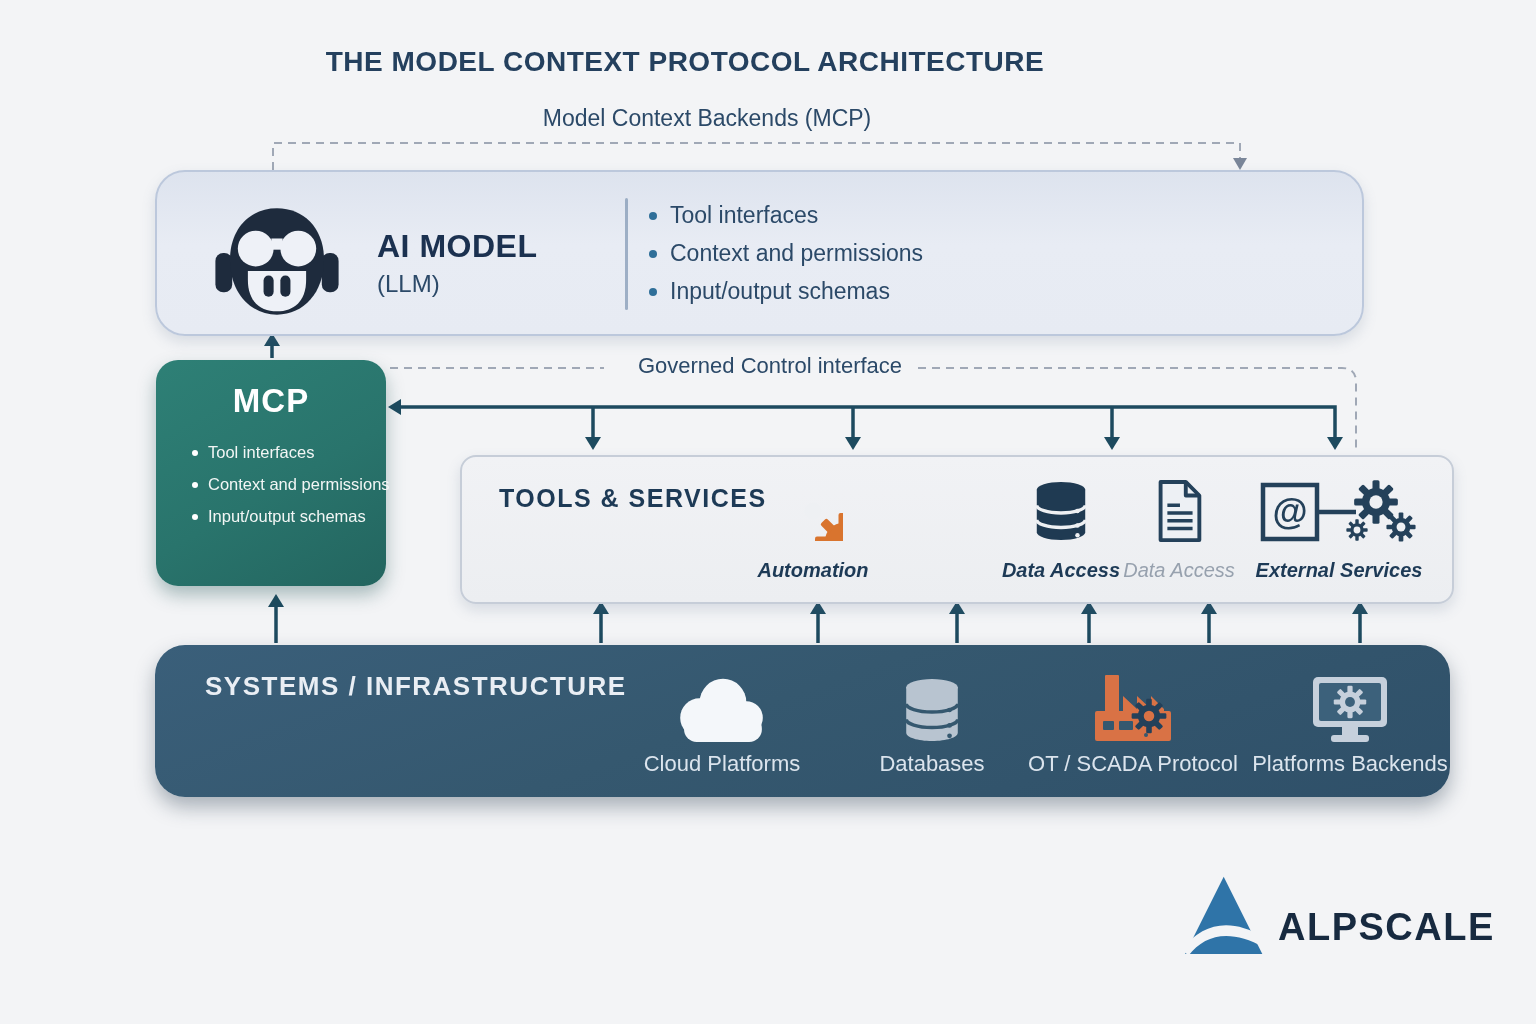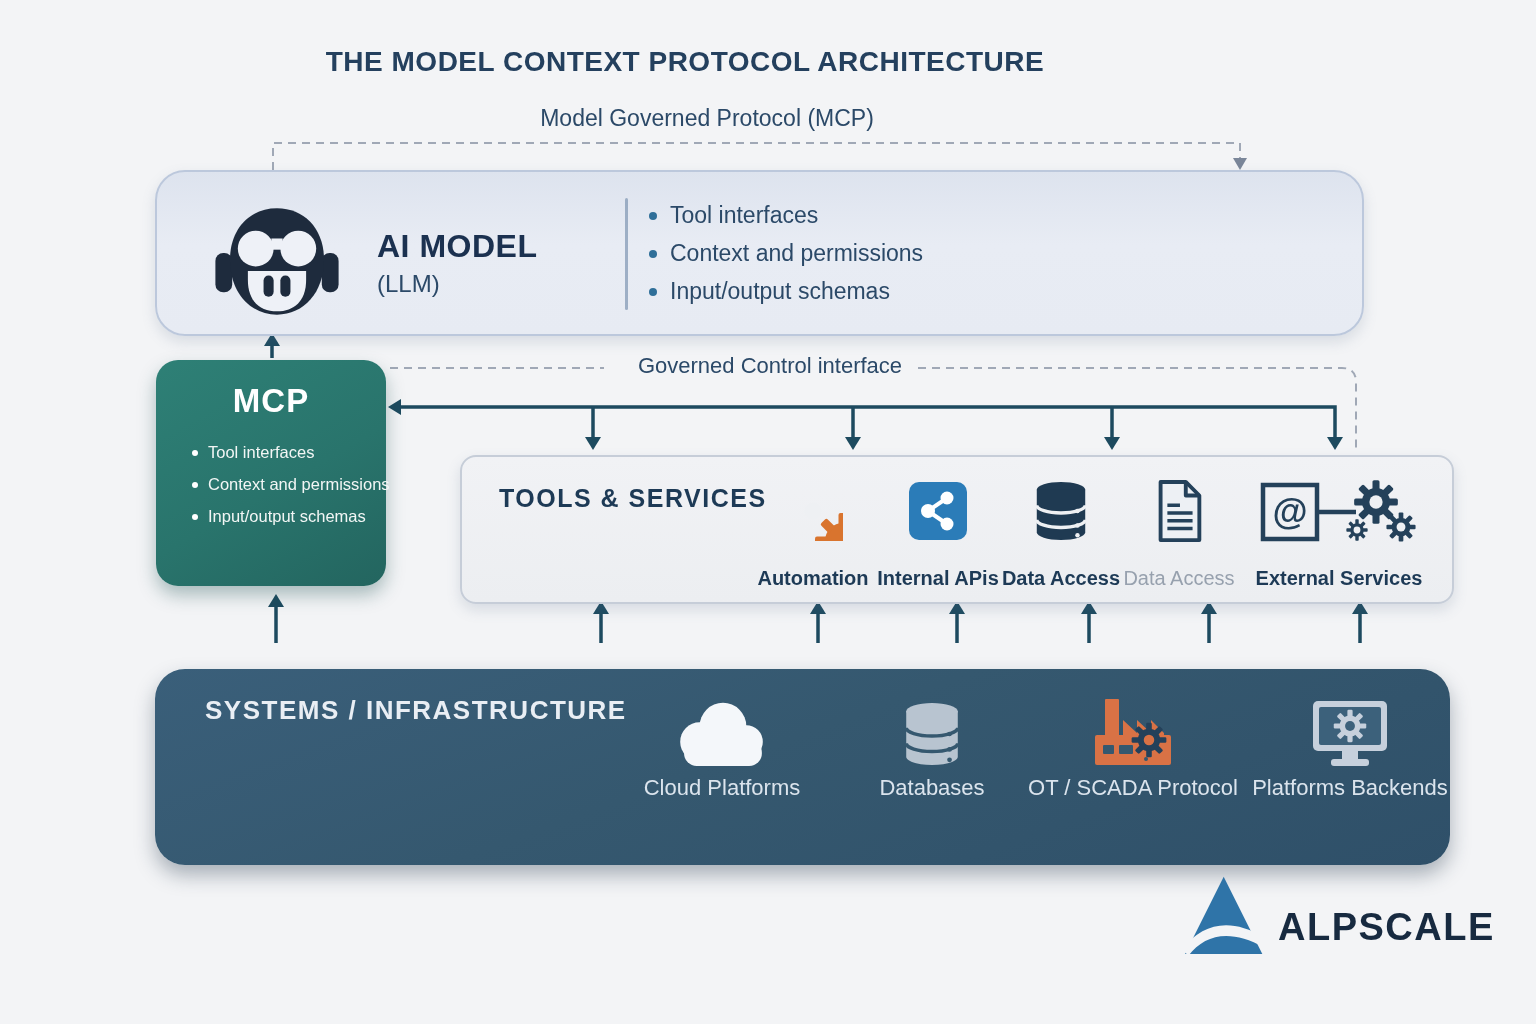--- a/index.html
+++ b/index.html
@@ -57,29 +57,29 @@
   
   .tools-box{
     position:absolute;left:460px;top:455px;width:990px;height:145px;
     background:linear-gradient(180deg,#f1f2f5 0%,#eceef1 100%);
     border:2px solid #c6cdd8;border-radius:16px;
     box-shadow:0 6px 14px rgba(90,110,140,.18);
   }
   .tools-title{position:absolute;left:37px;top:27px;font-size:25px;font-weight:700;letter-spacing:1.5px;color:#1d3a56;}
   .tool-item{position:absolute;top:20px;display:flex;flex-direction:column;align-items:center;}
   .tool-icon{height:68px;display:flex;align-items:center;justify-content:center;}
-  .tool-label{margin-top:22px;font-size:20px;font-weight:700;color:#1d3a56;white-space:nowrap;}
+  .tool-label{margin-top:14px;font-size:20px;font-weight:700;color:#1d3a56;white-space:nowrap;font-style:italic;}
   .tool-label.muted{color:#97a1ae;font-weight:400;}
   .tool-label.medium{font-weight:600;}
 
   
   .systems-box{
-    position:absolute;left:155px;top:645px;width:1295px;height:196px;
+    position:absolute;left:155px;top:645px;width:1295px;height:152px;
     background:linear-gradient(160deg,#3a5f7a 0%,#35586f 45%,#2f5069 100%);
-    border-radius:30px;box-shadow:0 10px 20px rgba(30,50,70,.35);margin-top:24px;
+    border-radius:30px;box-shadow:0 10px 20px rgba(30,50,70,.35);
   }
   .systems-title{position:absolute;left:50px;top:26px;font-size:26px;font-weight:700;letter-spacing:1.5px;color:#e9eef4;white-space:nowrap;}
   .sys-item{position:absolute;top:24px;display:flex;flex-direction:column;align-items:center;}
   .sys-icon{height:74px;display:flex;align-items:flex-end;justify-content:center;}
   .sys-label{margin-top:8px;font-size:22px;font-weight:400;color:#dbe4ed;white-space:nowrap;}
 
   
   .logo{position:absolute;left:1180px;top:874px;display:flex;align-items:center;}
   .logo-text{margin-left:14px;margin-top:20px;font-size:38px;font-weight:800;letter-spacing:1.5px;color:#172a40;}
 
@@ -141,21 +141,21 @@
       <polygon points="601,601 593,614 609,614"></polygon>
       <polygon points="818,601 810,614 826,614"></polygon>
       <polygon points="957,601 949,614 965,614"></polygon>
       <polygon points="1089,601 1081,614 1097,614"></polygon>
       <polygon points="1209,601 1201,614 1217,614"></polygon>
       <polygon points="1360,601 1352,614 1368,614"></polygon>
     </g>
   </svg>
 
   <div class="page-title">THE MODEL CONTEXT PROTOCOL ARCHITECTURE</div>
-  <div class="protocol-label">Model Governed Protocol (MCP)</div>
+  <div class="protocol-label">Model Context Backends (MCP)</div>
   <div class="governed-label">Governed Control interface</div>
 
   <div class="ai-box">
     <svg class="robot" width="128" height="112" viewBox="0 0 110 100">
       <rect x="0" y="42" width="15" height="35" rx="7" fill="#1e2b3d"></rect>
       <rect x="95" y="42" width="15" height="35" rx="7" fill="#1e2b3d"></rect>
       <path d="M55 2 C30 2 13 21 13 48 C13 77 31 97 55 97 C79 97 97 77 97 48 C97 21 80 2 55 2 Z" fill="#1e2b3d"></path>
       <circle cx="36" cy="38" r="16" fill="#eef1f7"></circle>
       <circle cx="74" cy="38" r="16" fill="#eef1f7"></circle>
       <rect x="50" y="29" width="10" height="10" fill="#eef1f7"></rect>
@@ -188,33 +188,20 @@
     <div class="tool-item" style="left:276px;width:150px;">
       <div class="tool-icon">
         <svg width="60" height="60" viewBox="-30 -30 60 60">
           <use href="#gear8" color="#d9742e"></use>
             <circle r="8.5" fill="#eef0f3"></circle>
         </svg>
       </div>
       <div class="tool-label">Automation</div>
     </div>
 
-    <div class="tool-item" style="left:401px;width:150px;">
-      <div class="tool-icon">
-        <svg width="58" height="58" viewBox="0 0 58 58">
-          <rect x="0" y="0" width="58" height="58" rx="10" fill="#2b7cb8"></rect>
-          <line x1="19" y1="29" x2="38" y2="16" stroke="#ffffff" stroke-width="4"></line>
-          <line x1="19" y1="29" x2="38" y2="42" stroke="#ffffff" stroke-width="4"></line>
-          <circle cx="19" cy="29" r="7" fill="#ffffff"></circle>
-          <circle cx="38" cy="16" r="6.5" fill="#ffffff"></circle>
-          <circle cx="38" cy="42" r="6.5" fill="#ffffff"></circle>
-        </svg>
-      </div>
-      <div class="tool-label">Internal APis</div>
-    </div>
 
     <div class="tool-item" style="left:524px;width:150px;">
       <div class="tool-icon">
         <svg width="56" height="62" viewBox="0 0 56 64">
           <ellipse cx="28" cy="10" rx="25" ry="8" fill="#1f3a52"></ellipse>
           <path d="M3 10 V54 C3 58.5 14 62 28 62 C42 62 53 58.5 53 54 V10 Z" fill="#1f3a52"></path>
           <path d="M3 26 a25 8 0 0 0 50 0" stroke="#eef0f3" stroke-width="3.5" fill="none"></path>
           <path d="M3 41 a25 8 0 0 0 50 0" stroke="#eef0f3" stroke-width="3.5" fill="none"></path>
           <circle cx="45" cy="32" r="2.3" fill="#eef0f3"></circle>
           <circle cx="45" cy="47" r="2.3" fill="#eef0f3"></circle>

